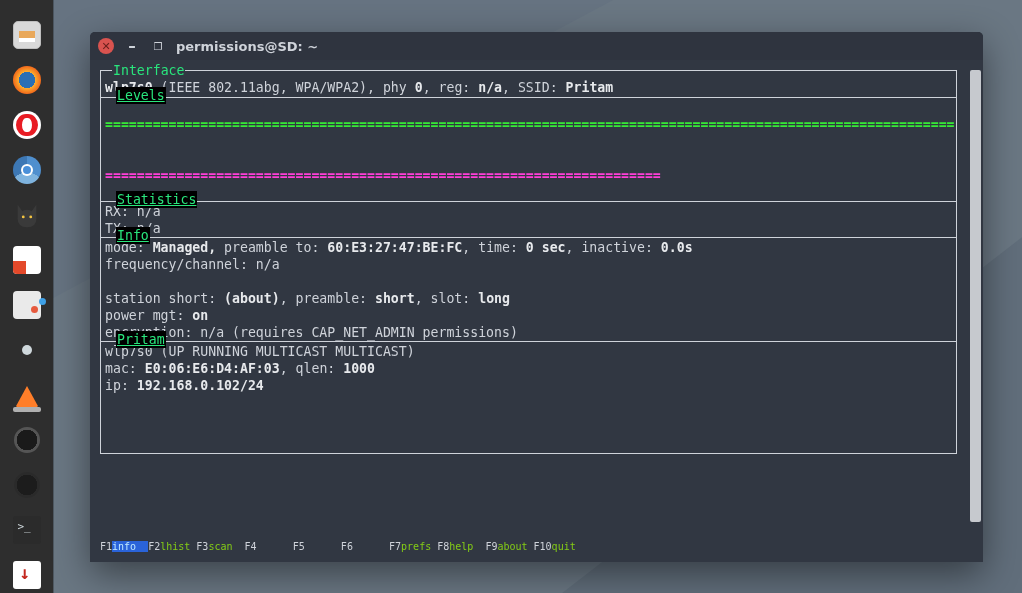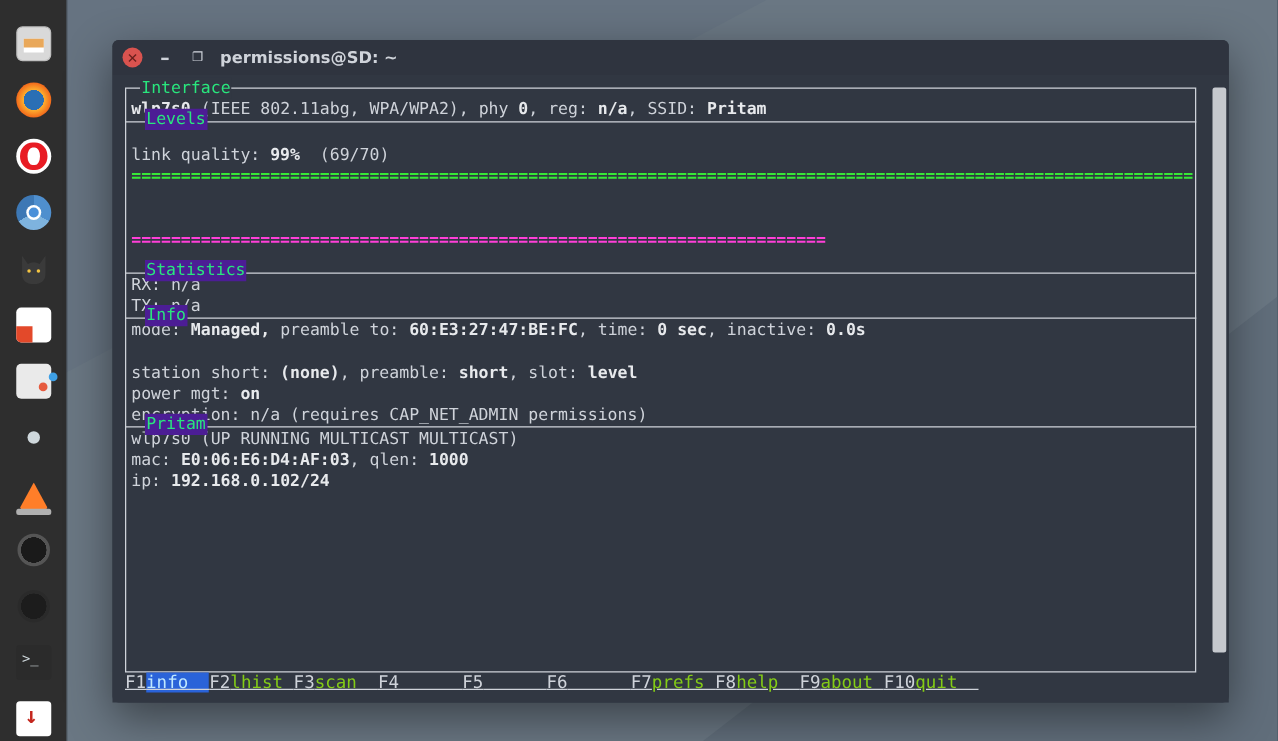--- a/index.html
+++ b/index.html
@@ -95,42 +95,42 @@
     flex:1;background:#313742;position:relative;
     padding:10px 10px 4px 10px;
     font-size:13.2px; line-height:17px;
     color:#cfd3da; font-family:"DejaVu Sans Mono","Liberation Mono",monospace;
   }
   .scrollbar{
     position:absolute;right:2px;top:10px;bottom:40px;width:11px;
     background:#c6c9ce;border-radius:2px;
   }
   .content{
-    border:1px solid #cfd3da;height:468px;position:relative;
+    border:1px solid #cfd3da;height:384px;position:relative;
     margin-right:16px;
     padding:0 4px;
   }
 
   .line{white-space:pre;}
   .b{font-weight:bold;color:#e7e9ec;}
   .bar-green{color:#37e837;font-weight:bold;letter-spacing:0;}
   .bar-mag{color:#ff3fd8;font-weight:bold;}
 
   
   .fkeys{
     position:absolute;left:10px;right:26px;bottom:6px;height:18px;
-    font-size:14px;display:flex;white-space:pre;text-decoration:underline;
+    font-size:10px;display:flex;white-space:pre;
   }
   .fk .n{color:#cfd3da;}
   .fk .t{color:#84cc16;}
   .fk .t.hi{background:#2a63d9;color:#bfe8ff;}
 
   .section-wrap{position:relative;}
   .section-heading{
-    position:absolute;top:-10px;left:11px;background:#4c1d95;color:#29e67d;padding:0 1px;z-index:3;
+    position:absolute;top:-10px;left:11px;background:#000000;color:#29e67d;padding:0 1px;z-index:3;text-decoration:underline;
   }
   .section-box{
     border-top:1px solid #cfd3da;margin:0 -5px;padding:1px 5px 0 5px;
   }
   .first-section-heading{
     position:absolute;top:-9px;left:11px;background:#313742;color:#29e67d;padding:0 1px;z-index:3;
   }
 
 </style>
 </head>
@@ -200,43 +200,43 @@
 
     <div class="content">
 
       <span class="first-section-heading">Interface</span>
       <div class="line" style="padding-top:8px"><span class="b">wlp7s0</span> <span>(IEEE 802.11abg, WPA/WPA2), phy </span><span class="b">0</span><span>, reg: </span><span class="b">n/a</span><span>, SSID: </span><span class="b">Pritam</span></div>
 
       <div class="section-wrap" style="margin-top:1px">
         <span class="section-heading">Levels</span>
         <div class="section-box">
           <div class="line">&nbsp;</div>
-          <div class="line"><span>link quality: </span><span class="b">99%</span><span>  (69/70)</span></div>
           <div class="line bar-green" id="linkbar">===========================================================================================================</div>
           <div class="line">&nbsp;</div>
           <div class="line">&nbsp;</div>
           <div class="line bar-mag" id="sigbar">======================================================================</div>
           <div class="line">&nbsp;</div>
         </div>
       </div>
 
       <div class="section-wrap">
         <span class="section-heading">Statistics</span>
         <div class="section-box">
           <div class="line">RX: n/a</div>
           <div class="line">TX: n/a</div>
         </div>
       </div>
 
       <div class="section-wrap">
         <span class="section-heading">Info</span>
         <div class="section-box">
           <div class="line"><span>mode: </span><span class="b">Managed,</span><span> preamble to: </span><span class="b">60:E3:27:47:BE:FC</span><span>, time: </span><span class="b">0 sec</span><span>, inactive: </span><span class="b">0.0s</span></div>
-          <div class="line">&nbsp;</div>
-          <div class="line"><span>station short: </span><span class="b">(none)</span><span>, preamble: </span><span class="b">short</span><span>, slot: </span><span class="b">level</span></div>
+          <div class="line">frequency/channel: n/a</div>
+          <div class="line">&nbsp;</div>
+          <div class="line"><span>station short: </span><span class="b">(about)</span><span>, preamble: </span><span class="b">short</span><span>, slot: </span><span class="b">long</span></div>
           <div class="line"><span>power mgt: </span><span class="b">on</span></div>
           <div class="line">encryption: n/a (requires CAP_NET_ADMIN permissions)</div>
         </div>
       </div>
 
       <div class="section-wrap">
         <span class="section-heading">Pritam</span>
         <div class="section-box" style="border-bottom:none">
           <div class="line">wlp7s0 (UP RUNNING MULTICAST MULTICAST)</div>
           <div class="line"><span>mac: </span><span class="b">E0:06:E6:D4:AF:03</span><span>, qlen: </span><span class="b">1000</span></div>

